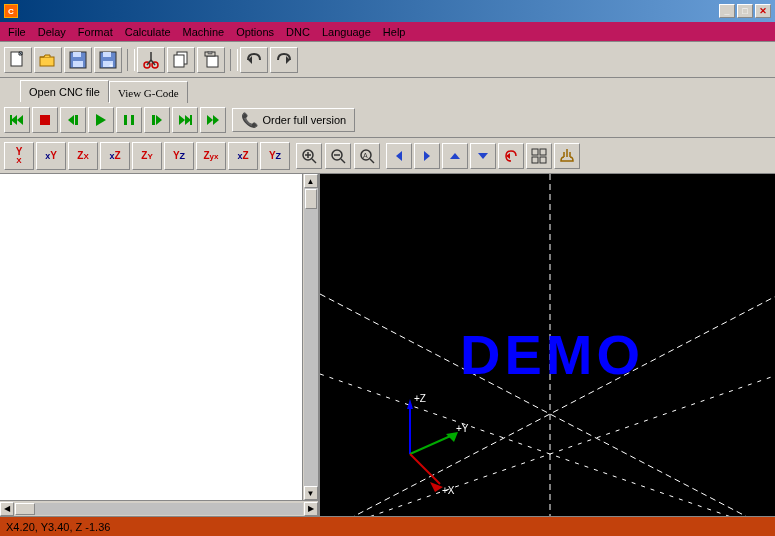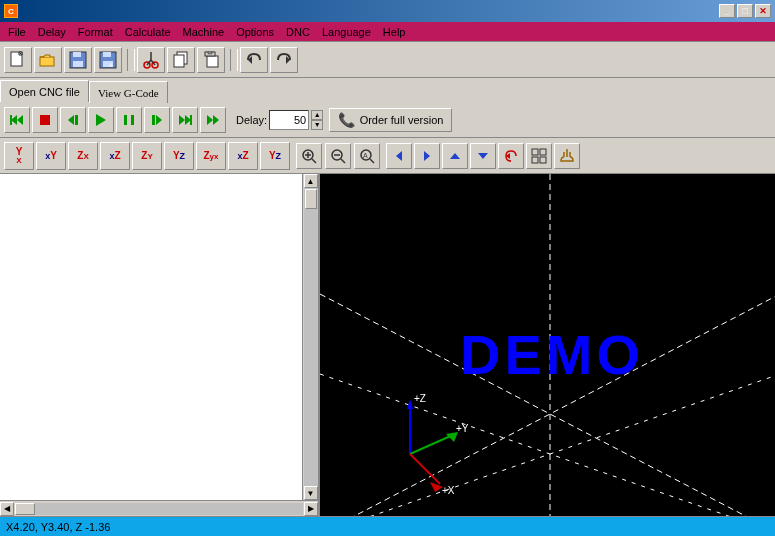--- a/index.html
+++ b/index.html
@@ -99,21 +99,21 @@
       background: #fff;
       margin-left: 1px;
     }
 
     
     #tabs-row {
       height: 24px;
       background: #d4d0c8;
       display: flex;
       align-items: flex-end;
-      padding: 0 0;
+      padding: 0 20px;
     }
     .tab {
       height: 22px;
       padding: 2px 8px;
       background: #d4d0c8;
       border: 1px solid #888;
       border-bottom: none;
       border-top-color: #fff;
       border-left-color: #fff;
       font-size: 11px;
@@ -304,21 +304,21 @@
       overflow: hidden;
       text-decoration: underline;
     }
     #cnc-canvas {
       width: 100%; height: 100%;
     }
 
     
     #status-bar {
       height: 20px;
-      background: #0ea5e9;
+      background: #c2410c;
       border-top: 1px solid #888;
       display: flex;
       align-items: center;
       padding: 0 6px;
       font-size: 11px;
     }
     #status-text { font-size: 11px; }
     .red-bold { color: #cc0000; font-weight: bold; font-size: 10px; }
   </style>
 </head>
@@ -469,28 +469,20 @@
         <rect x="13" y="3" width="2" height="10" fill="#009900"></rect>
       </svg>
   </div>
   <div class="ctrl-btn">
     <svg width="16" height="16" viewBox="0 0 16 16">
         <polygon points="2,3 8,8 2,13" fill="#009900"></polygon>
         <polygon points="8,3 14,8 8,13" fill="#009900"></polygon>
       </svg>
   </div>
 
-  <div id="delay-area">
-    <span id="delay-label">Delay:</span>
-    <input id="delay-input" type="text" value="50" style="">
-    <div id="delay-spinner">
-      <div class="spin-btn">▲</div>
-      <div class="spin-btn">▼</div>
-    </div>
-  </div>
 
   <div id="order-btn">
     <span class="phone-icon">📞</span>
     <span>Order full version</span>
   </div>
 </div>
 
 <div id="view-bar">
 
   <div class="view-btn">

